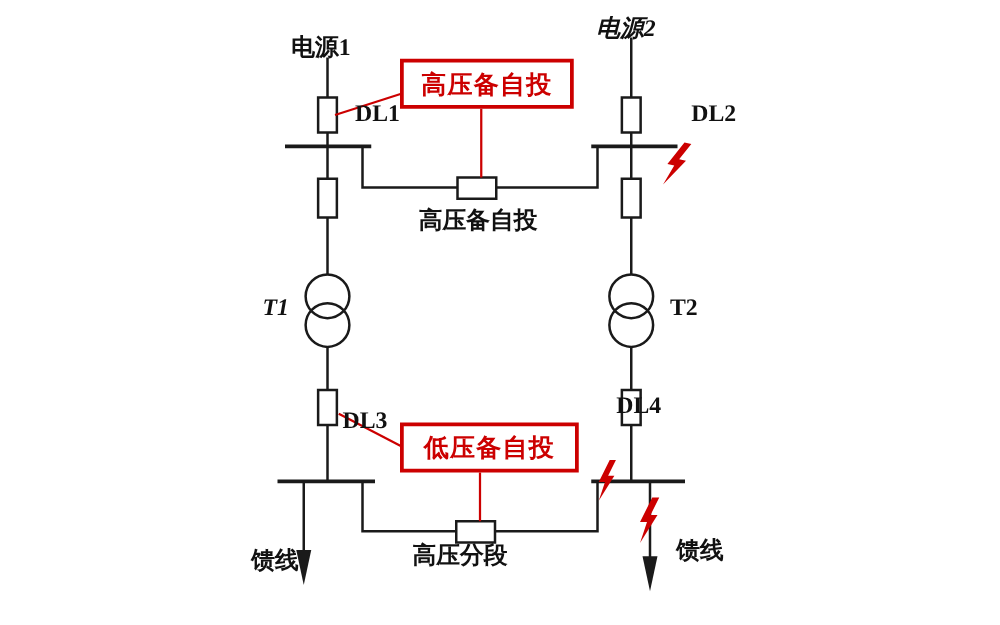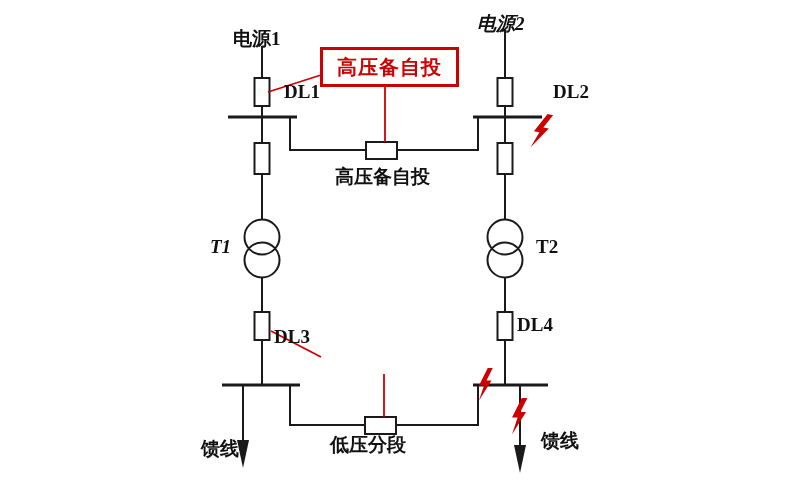--- a/index.html
+++ b/index.html
@@ -101,33 +101,36 @@
     <g fill="#cc0000">
       <path d="M7 0 L0 14 L4 14 L0 26 L10 10 L6 10 L11 0 Z" transform="translate(538,112) rotate(12) scale(1.4)"></path>
       <path d="M7 0 L0 14 L4 14 L0 26 L10 10 L6 10 L11 0 Z" transform="translate(479,368) scale(1.25)"></path>
       <path d="M7 0 L0 14 L4 14 L0 26 L10 10 L6 10 L11 0 Z" transform="translate(512,398) scale(1.4)"></path>
     </g>
   </svg>
 
   <div class="ats-box" style="left:320px;top:47px;width:133px;height:34px;">
     <span>高压备自投</span>
   </div>
+  <div class="ats-box" style="left:320px;top:338px;width:137px;height:34px;">
+    <span>低压备自投</span>
+  </div>
 
   <div class="lbl" style="left:233px;top:29px;">电源1</div>
   <div class="lbl" style="left:477px;top:14px;font-style:italic;">电源2</div>
 
   <div class="lbl" style="left:284px;top:82px;">DL1</div>
   <div class="lbl" style="left:517px;top:82px;margin-left:36px;">DL2</div>
 
   <div class="lbl" style="left:335px;top:167px;">高压备自投</div>
 
   <div class="lbl" style="left:210px;top:237px;font-style:italic;">T1</div>
   <div class="lbl" style="left:536px;top:237px;">T2</div>
 
   <div class="lbl" style="left:274px;top:327px;">DL3</div>
-  <div class="lbl" style="left:517px;top:315px;">DL4</div>
+  <div class="lbl" style="left:493px;top:315px;">DL4</div>
 
-  <div class="lbl" style="left:330px;top:435px;">低压分段</div>
+  <div class="lbl" style="left:330px;top:435px;">高压分段</div>
 
   <div class="lbl" style="left:201px;top:439px;">馈线</div>
   <div class="lbl" style="left:541px;top:431px;">馈线</div>
 
 </div>
 
 </body></html>

